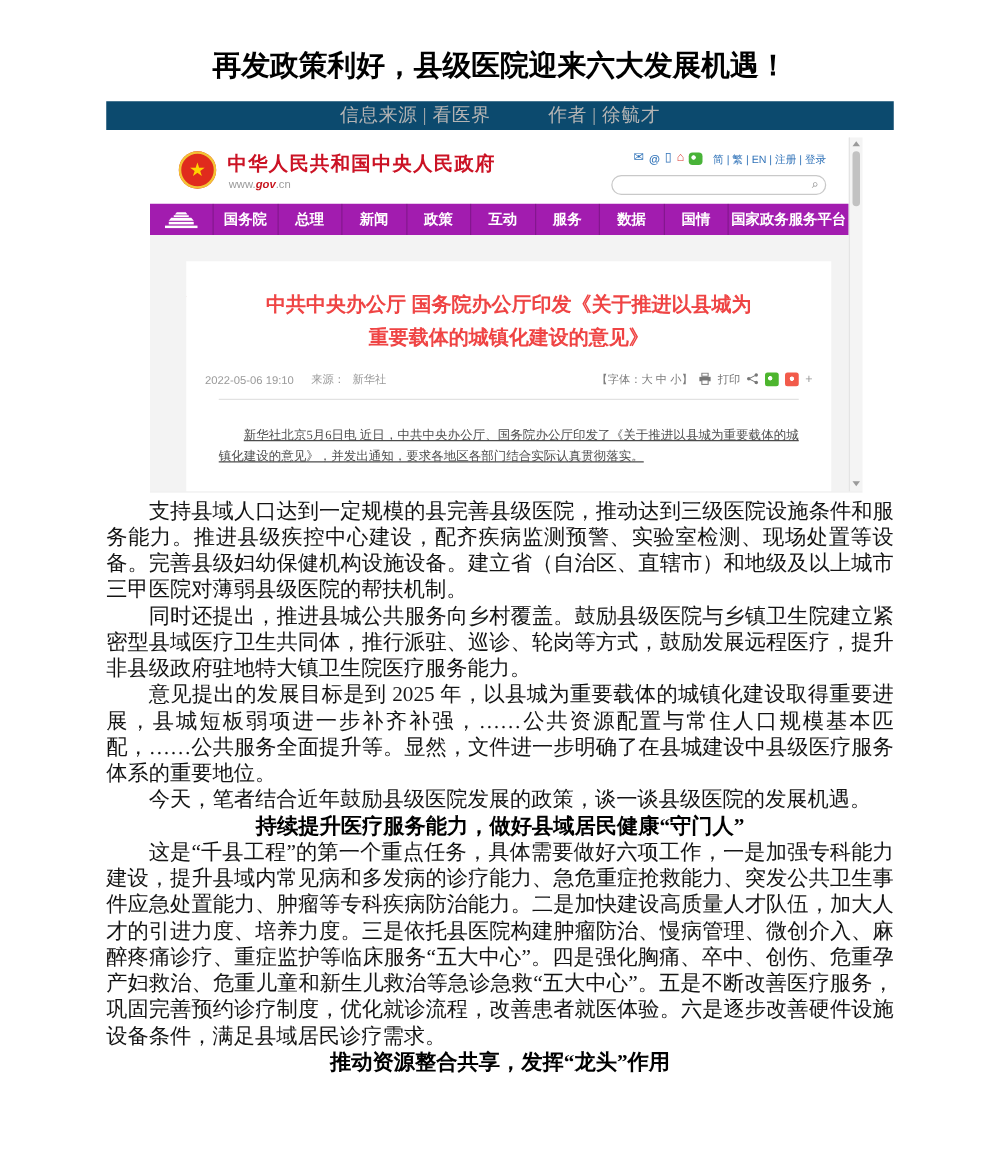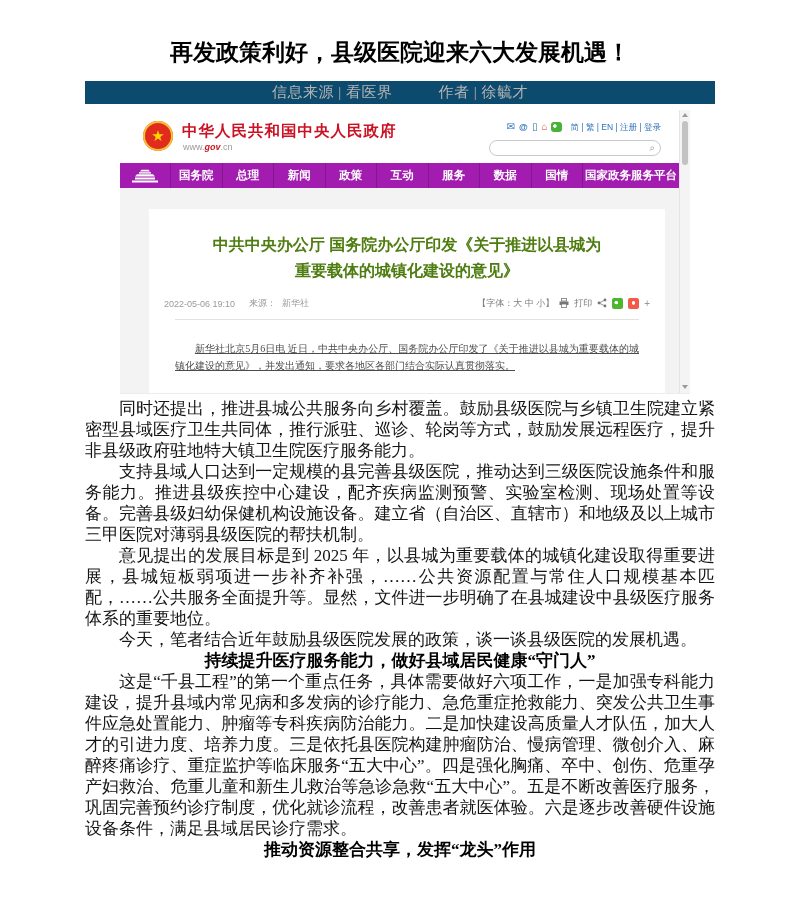--- a/index.html
+++ b/index.html
@@ -84,21 +84,21 @@
     position:absolute;left:0;top:78px;right:11px;bottom:0;background:#f3f3f3;overflow:hidden;
   }
   .gs-crumb{
     position:absolute;left:29px;top:6px;font-size:8.5px;color:#9b9b9b;
     display:flex;gap:4px;align-items:center;
   }
   .c-home{color:#a3402e;margin-top:40px;}
   .gs-card{position:absolute;left:29px;right:14px;top:21px;bottom:-40px;background:#fff;}
   .gs-title{
     width:402px;margin:23px auto 0;text-align:center;font-size:16px;font-weight:700;
-    color:#4d7c0f;line-height:26px;
+    color:#ef4444;line-height:26px;
   }
   .gs-meta{
     margin:13px 15px 0;display:flex;justify-content:space-between;align-items:center;
     font-size:9px;color:#9a9a9a;
   }
   .gs-meta-left{display:flex;gap:6px;align-items:center;}
   .gs-meta-left .src-label{margin-left:8px;}
   .gs-meta-right{display:flex;align-items:center;gap:5px;color:#777;justify-content:flex-end;}
   .fontsize-label{color:#7d7d7d;}
   .sq{width:11px;height:11px;border-radius:2px;display:inline-block;}
@@ -233,21 +233,21 @@
       </div>
     </div>
 
     <div class="gs-scrollbar">
       <span class="sb-up"></span>
       <span class="sb-thumb"></span>
       <span class="sb-down"></span>
     </div>
   </div>
 
+  <p class="bp">支持县域人口达到一定规模的县完善县级医院，推动达到三级医院设施条件和服务能力。推进县级疾控中心建设，配齐疾病监测预警、实验室检测、现场处置等设备。完善县级妇幼保健机构设施设备。建立省（自治区、直辖市）和地级及以上城市三甲医院对薄弱县级医院的帮扶机制。</p>
   <p class="bp">同时还提出，推进县城公共服务向乡村覆盖。鼓励县级医院与乡镇卫生院建立紧密型县域医疗卫生共同体，推行派驻、巡诊、轮岗等方式，鼓励发展远程医疗，提升非县级政府驻地特大镇卫生院医疗服务能力。</p>
-  <p class="bp">支持县域人口达到一定规模的县完善县级医院，推动达到三级医院设施条件和服务能力。推进县级疾控中心建设，配齐疾病监测预警、实验室检测、现场处置等设备。完善县级妇幼保健机构设施设备。建立省（自治区、直辖市）和地级及以上城市三甲医院对薄弱县级医院的帮扶机制。</p>
   <p class="bp">意见提出的发展目标是到 2025 年，以县城为重要载体的城镇化建设取得重要进展，县城短板弱项进一步补齐补强，……公共资源配置与常住人口规模基本匹配，……公共服务全面提升等。显然，文件进一步明确了在县城建设中县级医疗服务体系的重要地位。</p>
   <p class="bp">今天，笔者结合近年鼓励县级医院发展的政策，谈一谈县级医院的发展机遇。</p>
   <h2 class="sh">持续提升医疗服务能力，做好县域居民健康“守门人”</h2>
   <p class="bp">这是“千县工程”的第一个重点任务，具体需要做好六项工作，一是加强专科能力建设，提升县域内常见病和多发病的诊疗能力、急危重症抢救能力、突发公共卫生事件应急处置能力、肿瘤等专科疾病防治能力。二是加快建设高质量人才队伍，加大人才的引进力度、培养力度。三是依托县医院构建肿瘤防治、慢病管理、微创介入、麻醉疼痛诊疗、重症监护等临床服务“五大中心”。四是强化胸痛、卒中、创伤、危重孕产妇救治、危重儿童和新生儿救治等急诊急救“五大中心”。五是不断改善医疗服务，巩固完善预约诊疗制度，优化就诊流程，改善患者就医体验。六是逐步改善硬件设施设备条件，满足县域居民诊疗需求。</p>
   <h2 class="sh">推动资源整合共享，发挥“龙头”作用</h2>
 
 </div>
 
 </body></html>

